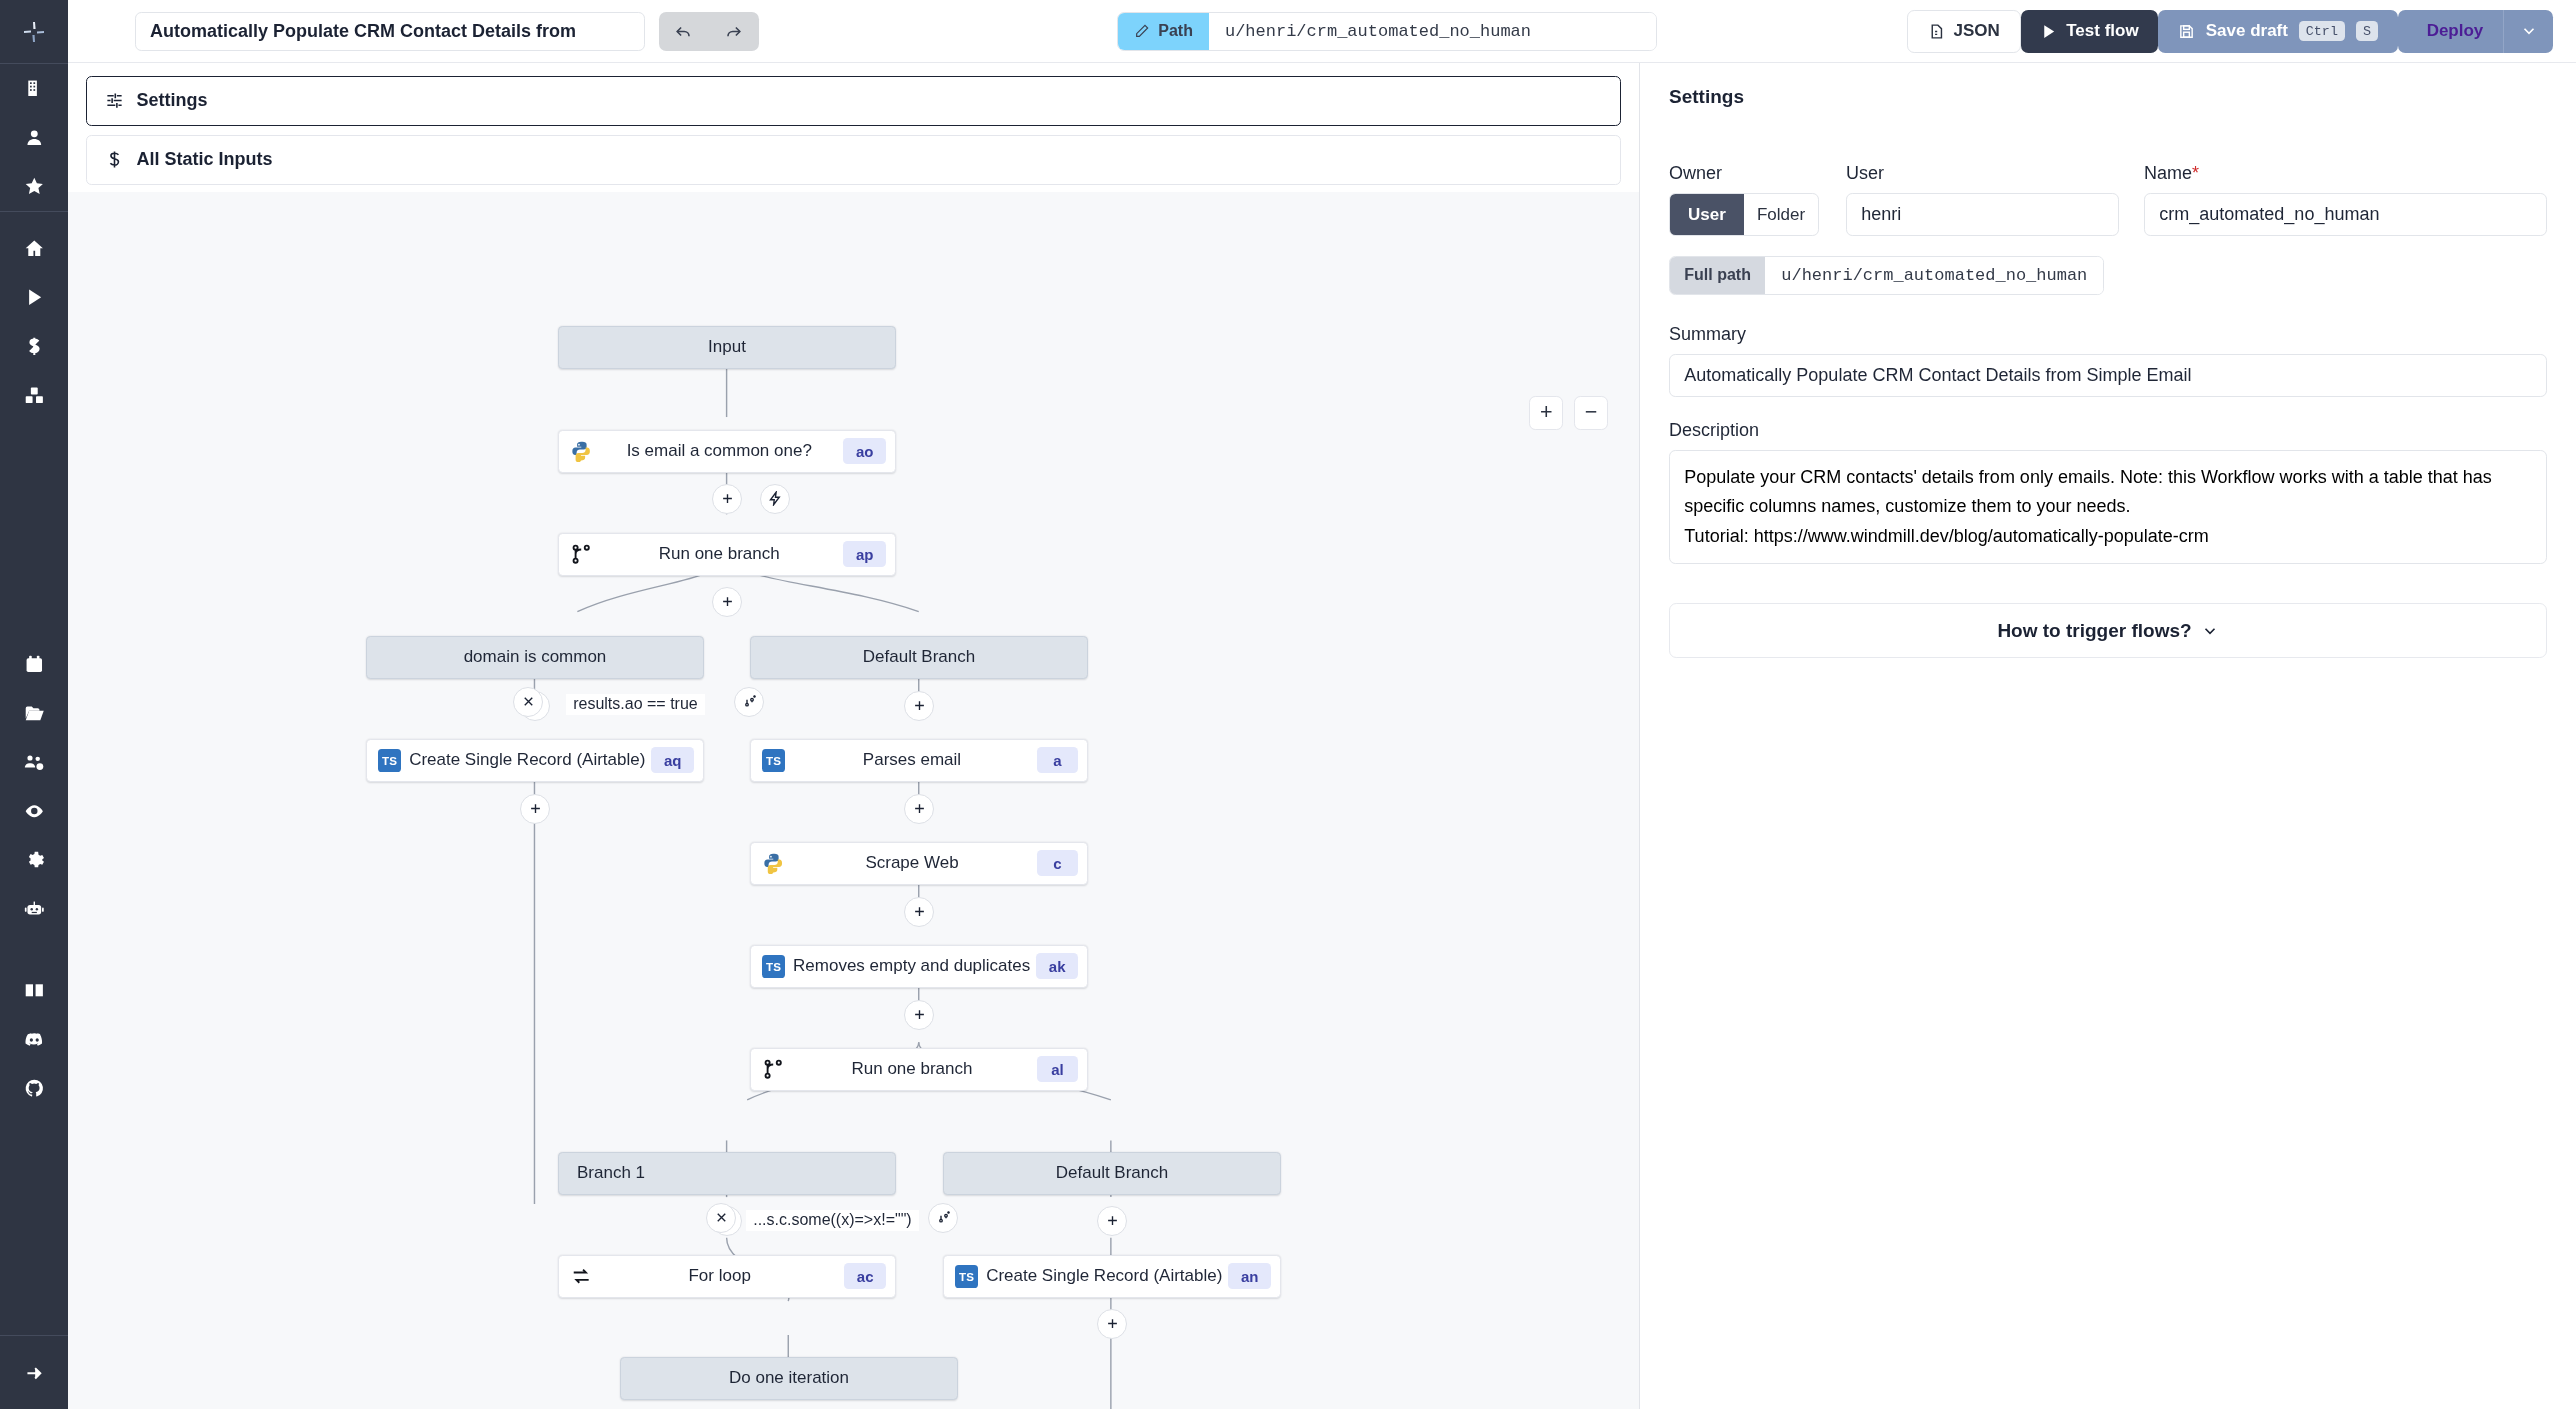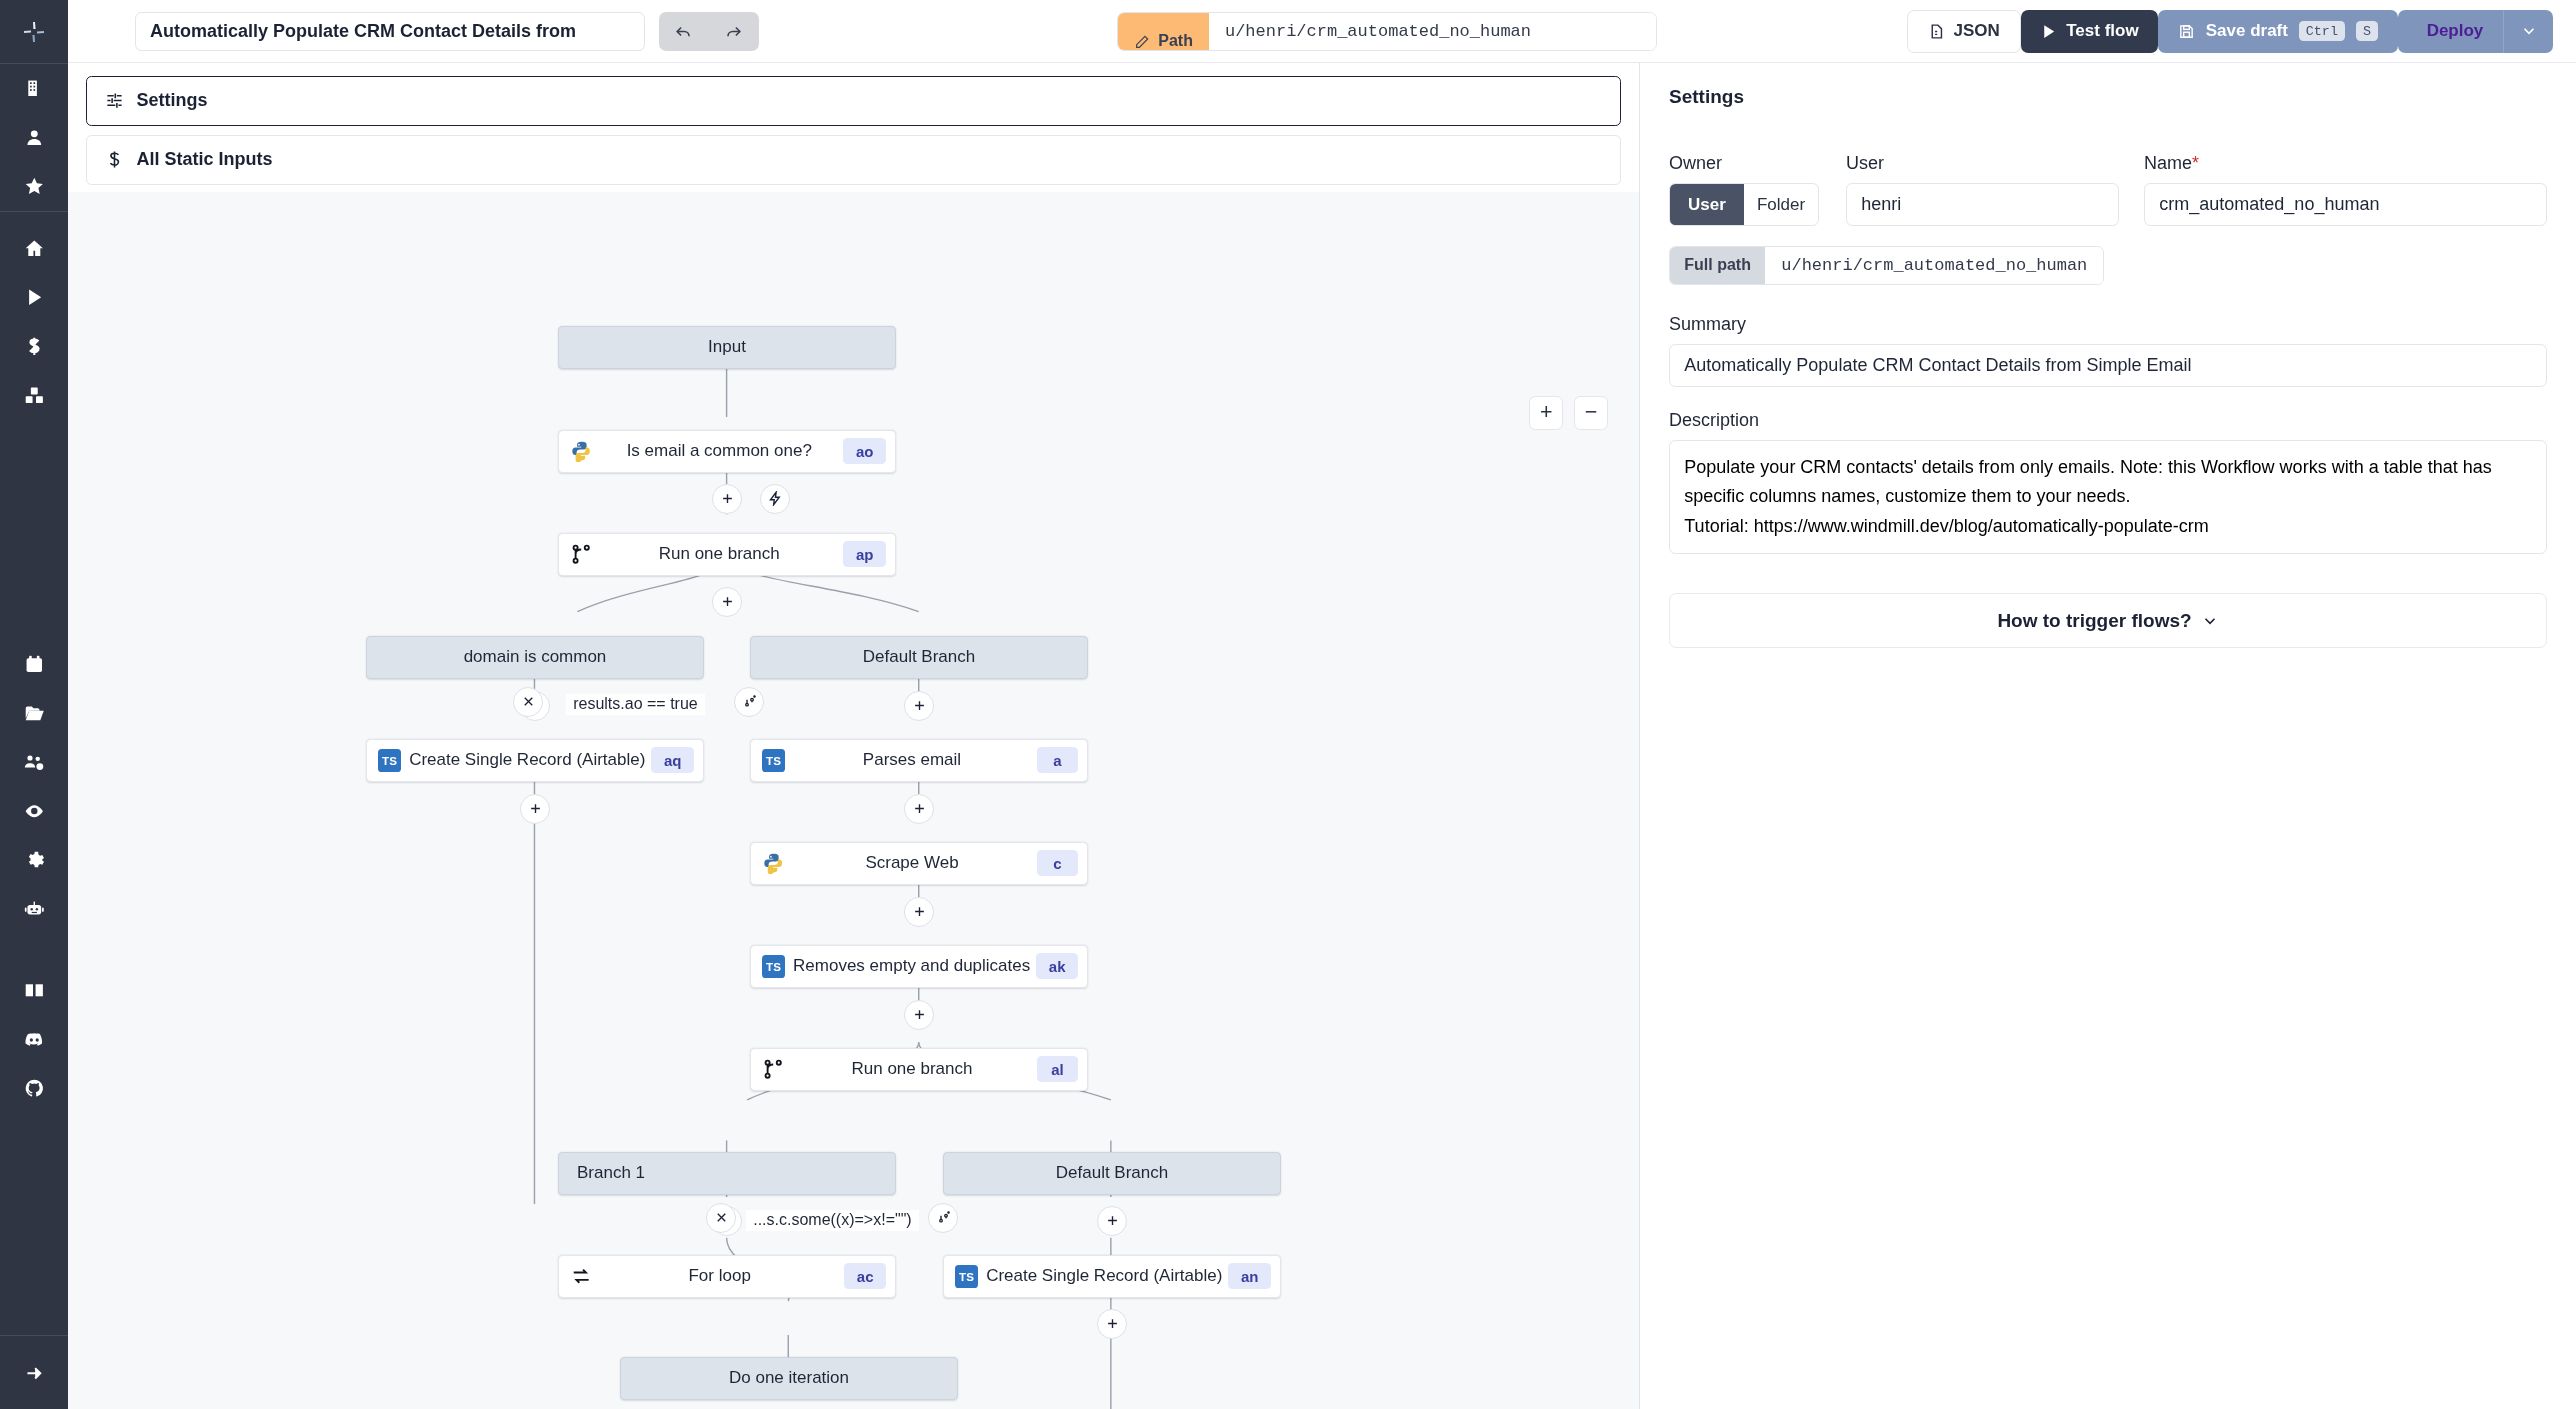--- a/index.html
+++ b/index.html
@@ -66,22 +66,22 @@
   }
   .undo-btn svg { width: 19px; height: 19px; stroke: #3a4152; fill: none; stroke-width: 2; }
 
   .path-wrap {
     display: flex; align-items: stretch;
     height: 39px; border-radius: 7.2px; overflow: hidden;
     border: 0.9px solid #e2e5ea;
     margin-left: 344px;
   }
   .path-label {
-    background: #fdba74; color: #3a4152;
-    display: flex; align-items: flex-end; gap: 8px;
+    background: #7dd3fc; color: #3a4152;
+    display: flex; align-items: center; gap: 8px;
     padding: 0 16px; font-size: 16px; font-weight: bold;
   }
   .path-label svg { width: 16px; height: 16px; stroke: #3a4152; fill: none; stroke-width: 1.8; }
   .path-value {
     background: #ffffff; color: #333a48;
     display: flex; align-items: center;
     padding: 0 16px; font-size: 17px;
     font-family: "Liberation Mono", monospace;
     min-width: 447px;
   }
@@ -225,21 +225,21 @@
     border-bottom: 0.9px solid #e7e9ee;
   }
   .tab {
     padding: 9px 1.8px 12.5px 1.8px;
     font-size: 18px; color: #4a5160; cursor: pointer;
     border-bottom: 2.7px solid transparent; margin-bottom: -0.9px;
   }
   .tab.active { color: #1b2233; font-weight: normal; border-bottom-color: #3a4152; }
 
   .settings-body { padding: 27px 29px 0 29px; }
-  .field-label { font-size: 18px; color: #1f2636; margin-bottom: 9px; }
+  .field-label { font-size: 18px; color: #1f2636; margin-bottom: 9px; margin-top: 10px; }
   .req { color: #cf2b2b; }
   .row-3 { display: flex; gap: 25px; align-items: flex-start; }
   .col-owner { width: 152px; }
   .col-user  { width: 273px; }
   .col-name  { flex: 1; }
 
   .seg {
     display: flex; border: 0.9px solid #e2e5ea; border-radius: 6.3px; overflow: hidden;
     height: 43px; width: 150px;
   }

